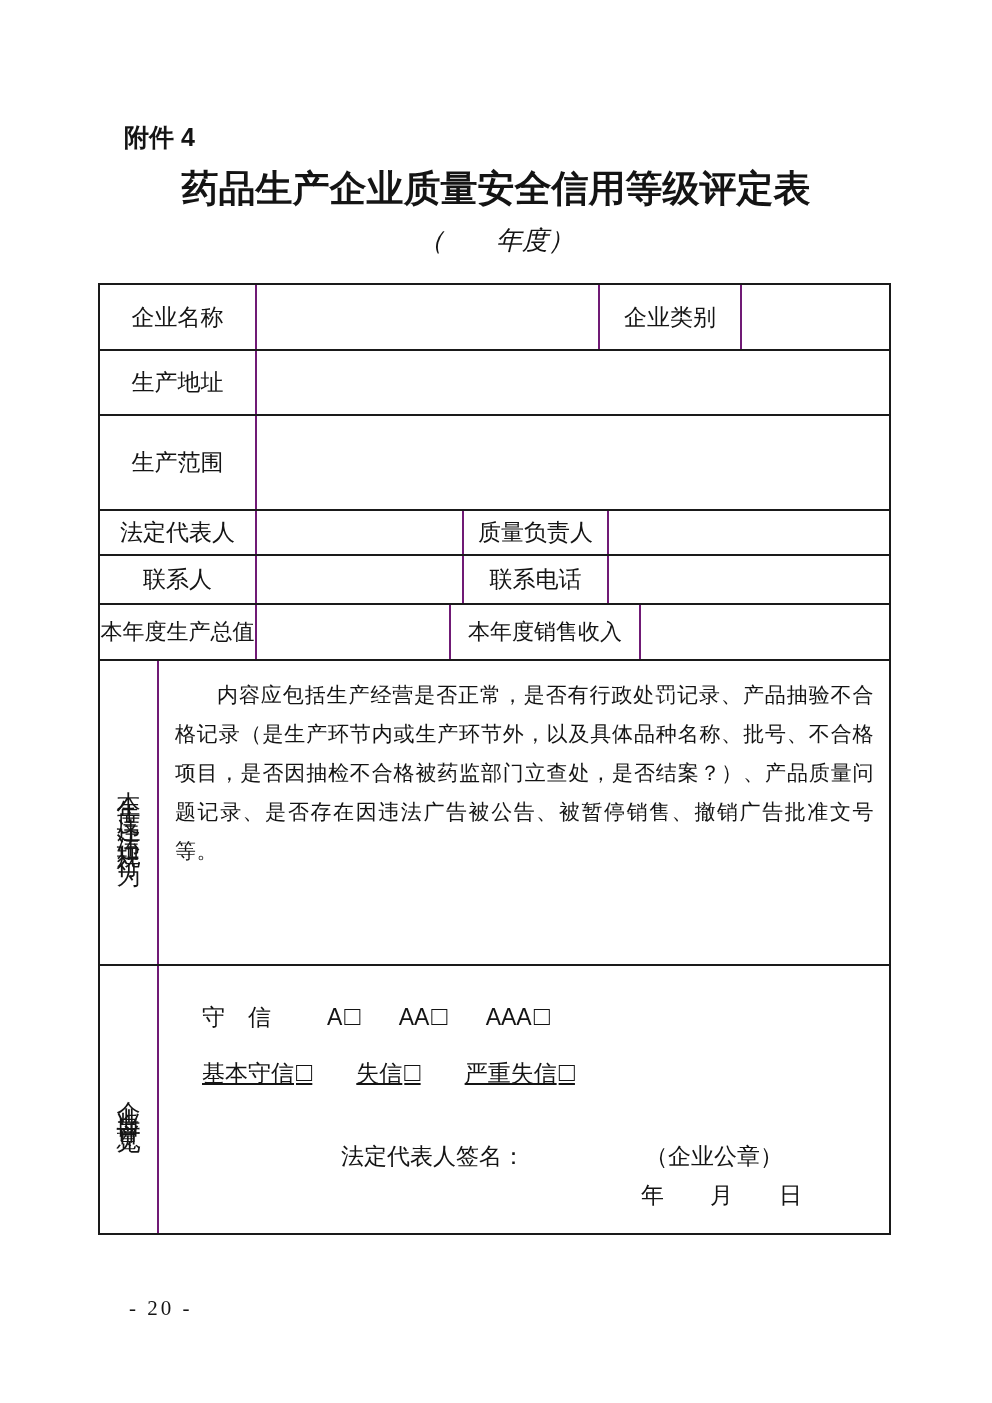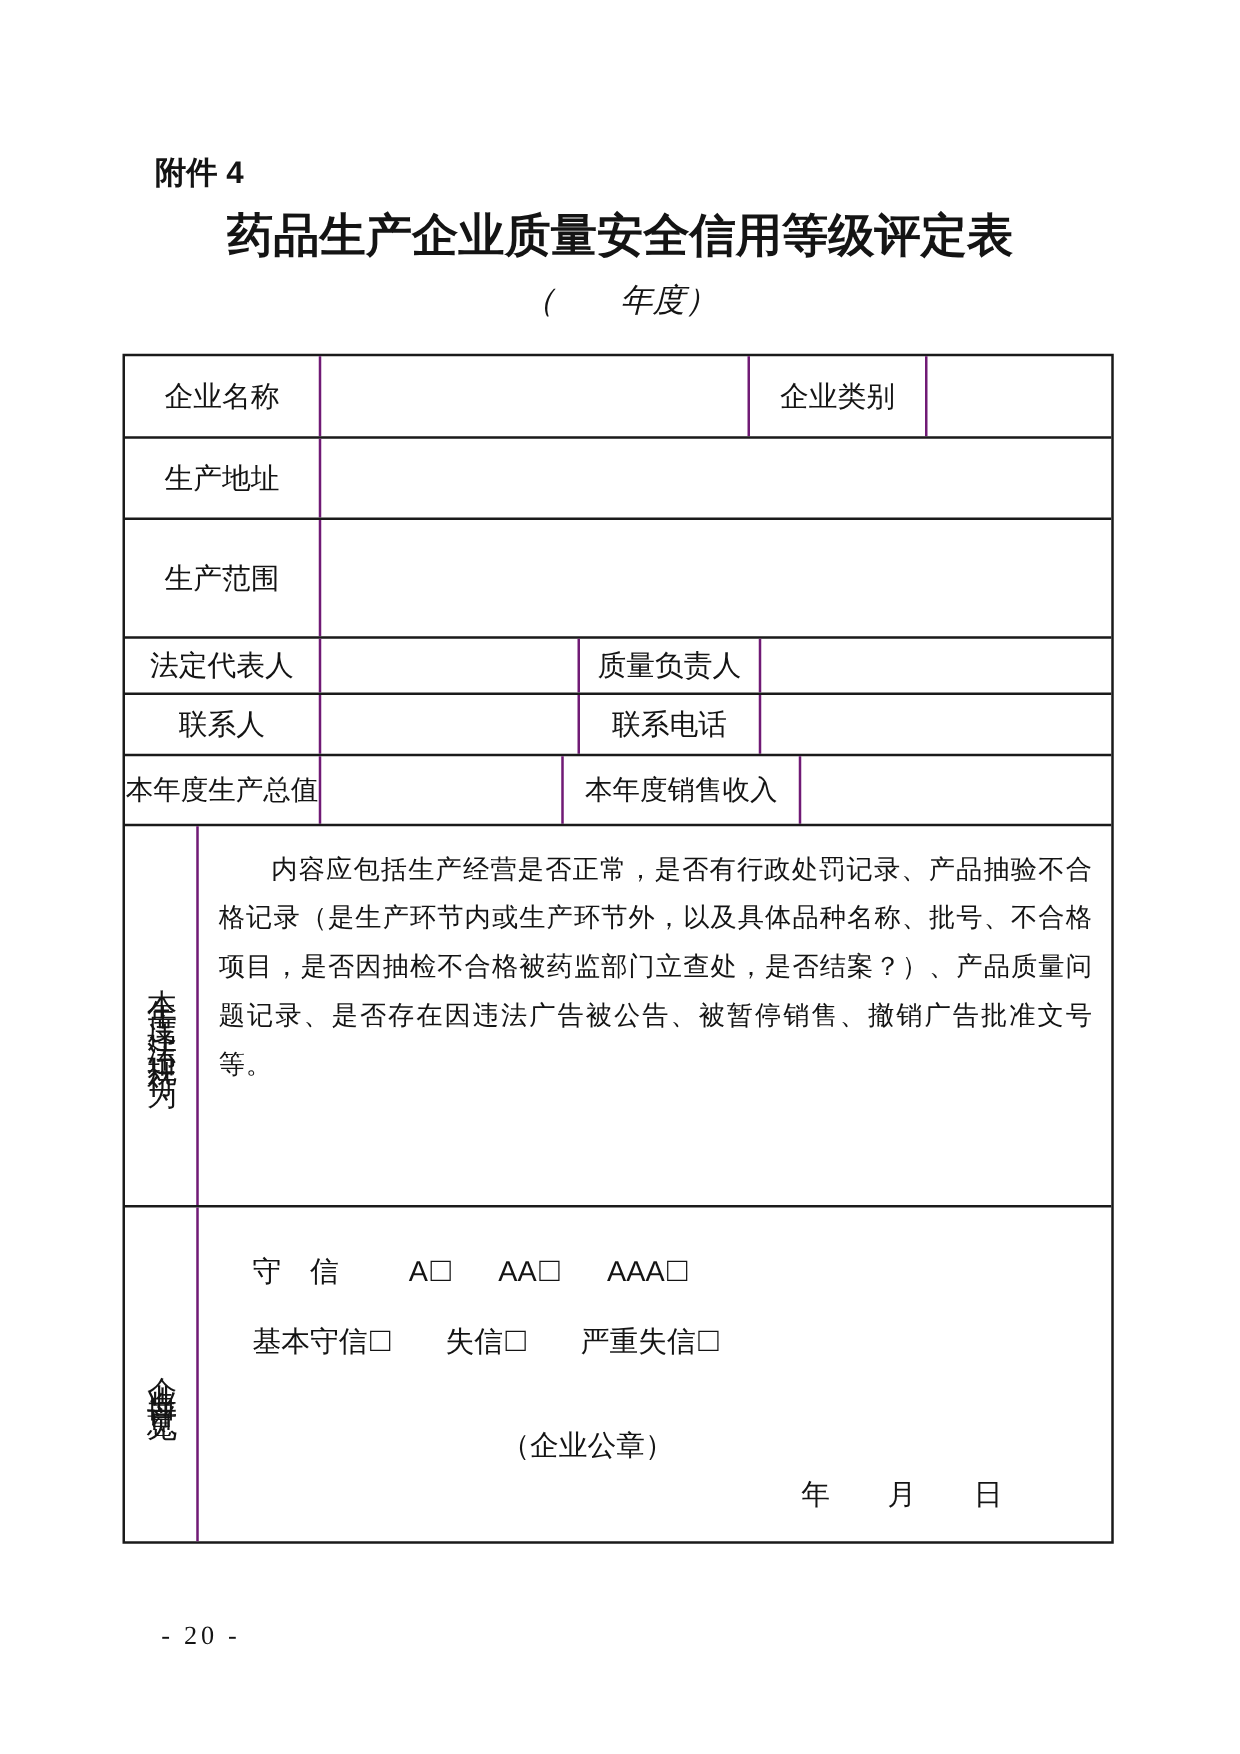--- a/index.html
+++ b/index.html
@@ -53,23 +53,23 @@
   .viol-text{
     padding:15px 15px 0 16px;font-size:21px;line-height:39px;
     text-align:justify;text-indent:2em;letter-spacing:0.5px;
   }
   .se-line1{margin:36px 0 0 43px;display:flex;align-items:center;font-size:23px;}
   .se-trust{white-space:pre;margin-right:56px;}
   .se-opts{display:flex;align-items:center;gap:38px;}
   .opt{display:flex;align-items:center;white-space:nowrap;font-family:"Liberation Sans",sans-serif;font-size:23px;}
   .opt-cjk{font-family:"Liberation Serif",serif;}
   .cbx{font-size:27px;line-height:1;margin-left:2px;position:relative;top:-1px;}
-  .se-line2{margin:25px 0 0 43px;display:flex;align-items:center;gap:44px;font-size:23px;}
+  .se-line2{margin:25px 0 0 43px;display:flex;align-items:center;gap:44px;font-size:23px;text-decoration:underline;}
   .se-line3{margin:52px 0 0 182px;display:flex;align-items:center;font-size:23px;}
-  .se-seal{margin-left:60px;}
+  .se-seal{margin-left:120px;}
   .se-line4{margin:8px 0 0 482px;font-size:23px;white-space:pre;}
   .page-number{
     position:absolute;left:129px;top:1296px;font-size:21px;letter-spacing:3px;
     white-space:pre;
   }
 </style>
 </head>
 <body>
 
 <div class="attachment">附件 4</div>
@@ -178,20 +178,21 @@
           <span>失信</span>
           <span class="cbx">□</span>
         </span>
         <span class="opt opt-cjk">
           <span>严重失信</span>
           <span class="cbx">□</span>
         </span>
       </div>
 
       <div class="se-line3">
+        <span>法定代表人签名：</span>
         <span class="se-seal">（企业公章）</span>
       </div>
 
       <div class="se-line4">年　　月　　日</div>
 
     </div>
   </div>
 
 </div>
 

